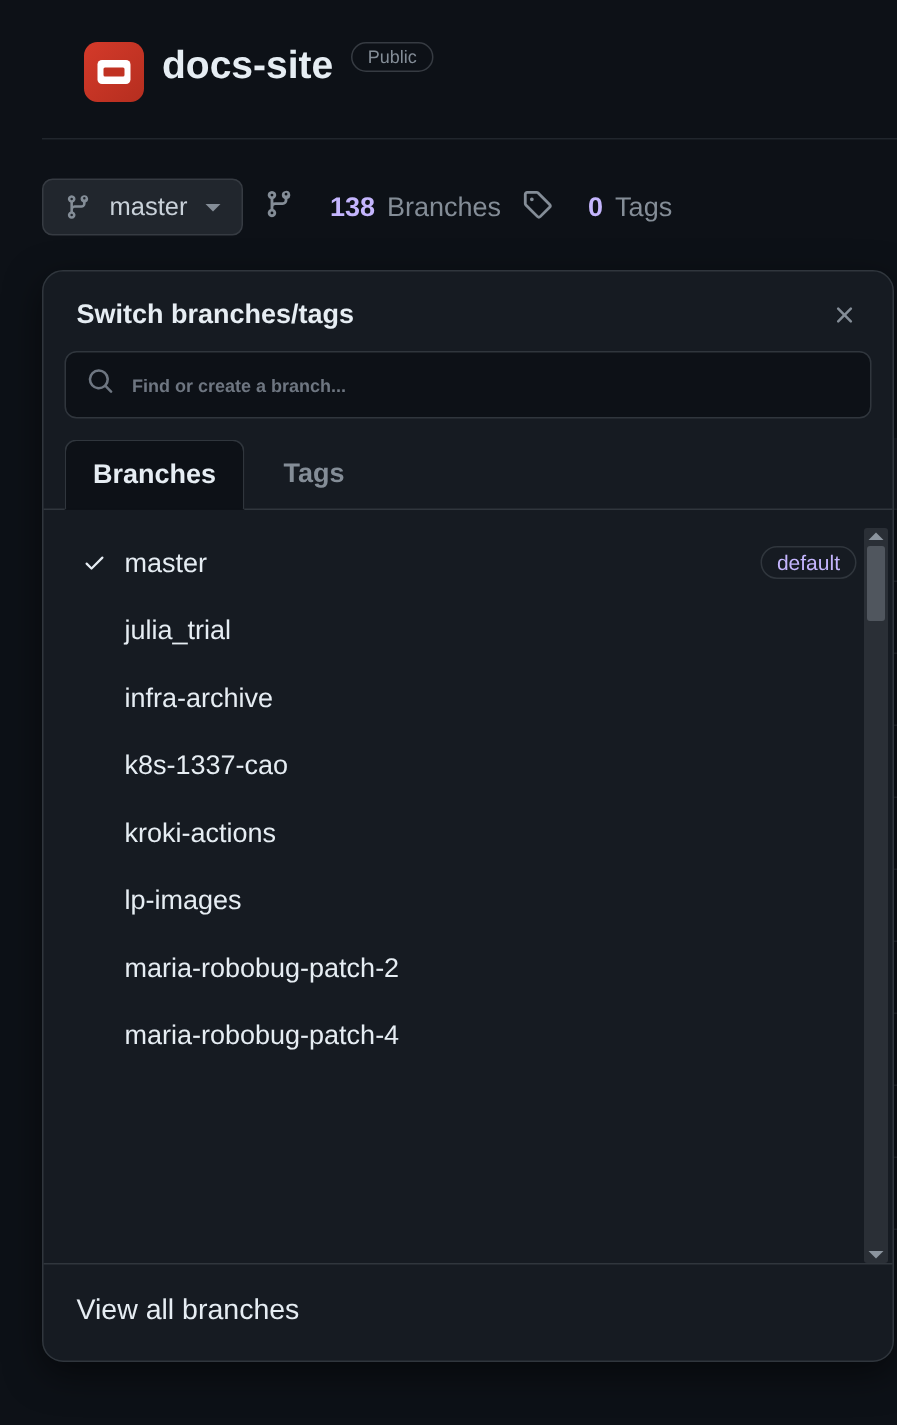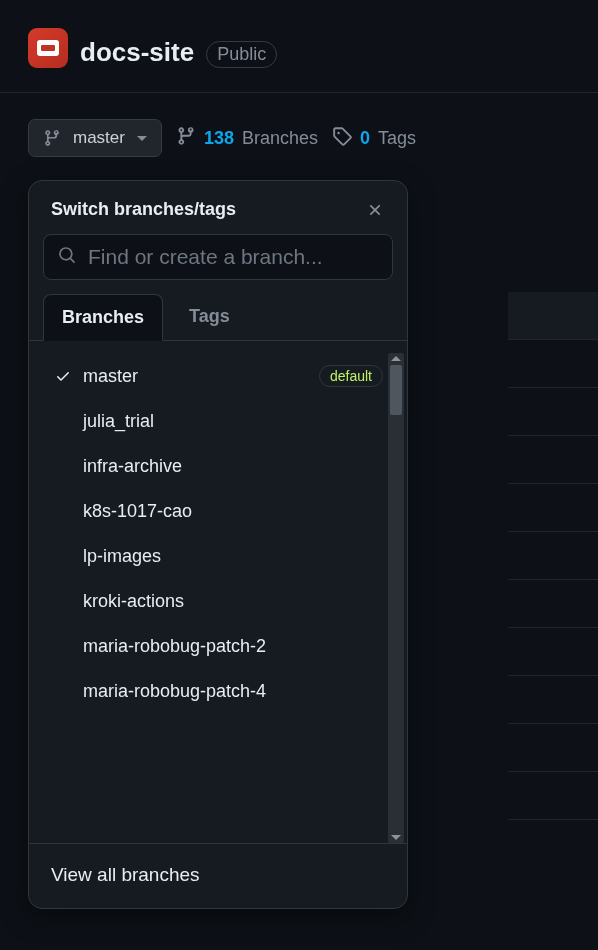--- a/index.html
+++ b/index.html
@@ -7,24 +7,25 @@
       background: #0d1117;
       color: #e6edf3;
       font-family: -apple-system, BlinkMacSystemFont, "Segoe UI", Helvetica, Arial, sans-serif;
       width: 598px;
       height: 950px;
       overflow: hidden;
       position: relative;
     }
     .header {
       display: flex;
-      align-items: flex-end;
+      align-items: flex-start;
       gap: 12px;
       padding: 28px 13px 24px 28px;
       border-bottom: 1px solid #21262d;
+      margin-left: 28px;
     }
     .logo {
       width: 40px;
       height: 40px;
       background: linear-gradient(135deg, #d43a2a, #b52e1f);
       border-radius: 9px;
       display: flex;
       align-items: center;
       justify-content: center;
       position: relative;
@@ -49,21 +50,21 @@
     .repo-name {
       font-size: 26px;
       font-weight: 600;
       color: #e6edf3;
     }
     .visibility-badge {
       border: 1px solid #363b42;
       color: #848d97;
       padding: 2px 10px;
       border-radius: 18px;
-      font-size: 18px;
+      font-size: 12px;
       font-weight: 500;
     }
     .toolbar {
       display: flex;
       align-items: center;
       gap: 14px;
       padding: 26px 28px 0 28px;
     }
     .branch-btn {
       background: #21262d;
@@ -87,28 +88,29 @@
     }
     .stat {
       display: flex;
       align-items: center;
       gap: 8px;
       color: #848d97;
       font-size: 18px;
       cursor: pointer;
     }
     .stat .num {
-      color: #0ea5e9;
+      color: #c4b5fd;
       font-weight: 600;
+      margin-left: 16px;
     }
     .dropdown {
       position: absolute;
       top: 180px;
       left: 28px;
-      width: 380px;
+      width: 568px;
       background: #161b22;
       border: 1px solid #30363d;
       border-radius: 14px;
       box-shadow: 0 8px 24px rgba(0,0,0,0.5);
       display: flex;
       flex-direction: column;
       z-index: 10;
     }
     .dd-header {
       display: flex;
@@ -141,21 +143,22 @@
       border: 1px solid #30363d;
       border-radius: 8px;
       padding: 10px 14px;
     }
     .search-box input {
       flex: 1;
       background: transparent;
       border: none;
       outline: none;
       color: #e6edf3;
-      font-size: 21px;
+      font-size: 12px;
+      font-weight: bold;
     }
     .search-box input::placeholder {
       color: #6e7681;
     }
     .tabs {
       display: flex;
       border-bottom: 1px solid #30363d;
       padding: 0 14px;
       gap: 8px;
     }
@@ -197,21 +200,21 @@
     }
     .check-slot {
       width: 20px;
       display: flex;
       justify-content: center;
       flex-shrink: 0;
     }
     .default-badge {
       margin-left: auto;
       border: 1px solid #30363d;
-      color: #bef264;
+      color: #c4b5fd;
       padding: 2px 10px;
       border-radius: 16px;
       font-size: 14px;
       font-weight: 500;
     }
     .scrollbar {
       position: absolute;
       right: 3px;
       top: 0;
       bottom: 0;
@@ -359,29 +362,29 @@
         <div class="branch-row">
           <span class="check-slot"></span>
           <span>julia_trial</span>
         </div>
         <div class="branch-row">
           <span class="check-slot"></span>
           <span>infra-archive</span>
         </div>
         <div class="branch-row">
           <span class="check-slot"></span>
-          <span>k8s-1017-cao</span>
+          <span>k8s-1337-cao</span>
+        </div>
+        <div class="branch-row">
+          <span class="check-slot"></span>
+          <span>kroki-actions</span>
         </div>
         <div class="branch-row">
           <span class="check-slot"></span>
           <span>lp-images</span>
-        </div>
-        <div class="branch-row">
-          <span class="check-slot"></span>
-          <span>kroki-actions</span>
         </div>
         <div class="branch-row">
           <span class="check-slot"></span>
           <span>maria-robobug-patch-2</span>
         </div>
         <div class="branch-row">
           <span class="check-slot"></span>
           <span>maria-robobug-patch-4</span>
         </div>
       </div>

